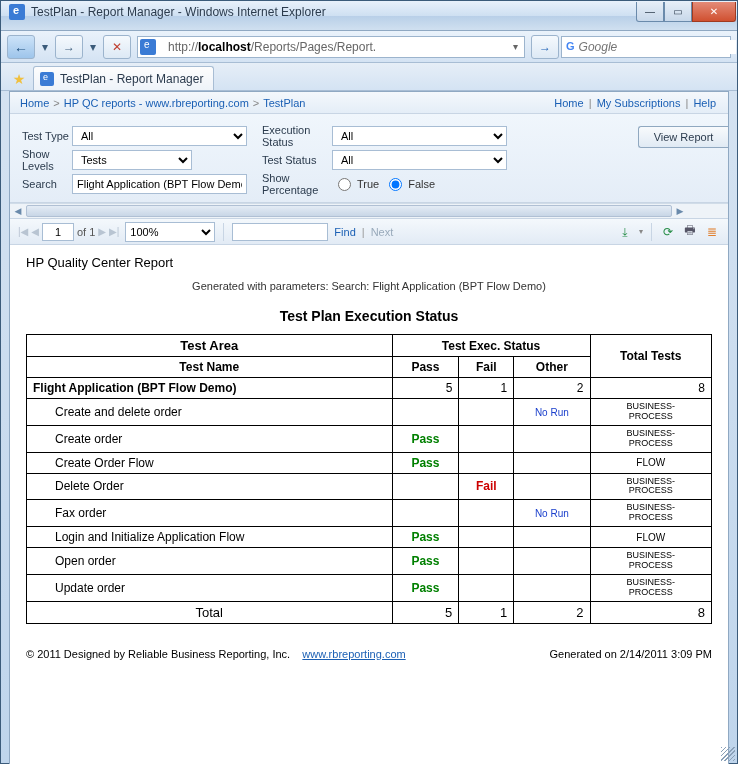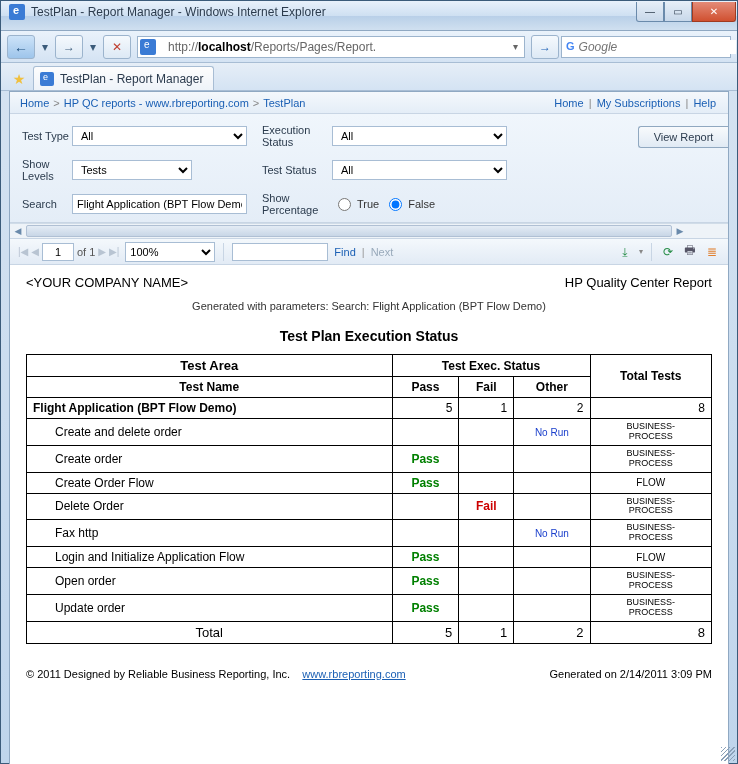--- a/index.html
+++ b/index.html
@@ -46,21 +46,21 @@
 
 
 .crumbs { height: 22px; background: linear-gradient(#f4f8fc,#e4edf7); border-bottom: 1px solid #c8d5e4; display: flex; align-items: center; padding: 0 10px; font-size: 11px; }
 .crumbs a { color: #1a5fb4; text-decoration: none; }
 .crumbs .sep { color: #888; margin: 0 4px; }
 .crumbs .right { margin-left: auto; }
 .crumbs .right a { margin: 0 2px; }
 .crumbs .right .div { color: #888; }
 
 
-.params { background: linear-gradient(#f0f6fc,#e4edf7); padding: 10px 12px 6px 12px; border-bottom: 1px solid #c8d5e4; position: relative; display: grid; grid-template-columns: 50px 190px 70px 190px 110px; row-gap: 10px; align-items: center; }
+.params { background: linear-gradient(#f0f6fc,#e4edf7); padding: 10px 12px 6px 12px; border-bottom: 1px solid #c8d5e4; position: relative; display: grid; grid-template-columns: 50px 190px 70px 190px 110px; align-items: center; }
 .params label { color: #2b3b4d; font-size: 11px; }
 .params select, .params input[type=text] { border: 1px solid #a8bdd4; background: #fff; font-size: 11px; height: 20px; padding: 0 4px; }
 .params select.wide { width: 175px; }
 .params input.wide { width: 175px; }
 .viewbtn { position: absolute; right: 0; top: 12px; height: 22px; width: 90px; background: linear-gradient(#f8fafc,#e0eaf4); border: 1px solid #90a8c0; border-right: none; border-radius: 3px 0 0 3px; font-size: 11px; color: #2b3b4d; cursor: pointer; }
 .radiogrp { display: flex; align-items: center; gap: 4px; font-size: 11px; color: #333; }
 .radiogrp input { margin: 0 2px 0 6px; }
 
 
 .hscroll { height: 16px; background: #eef3f8; border-top: 1px solid #d0dce8; border-bottom: 1px solid #c8d5e4; position: relative; }
@@ -220,21 +220,20 @@
       <span class="tico export">⤓</span>
         <span style="color:#888;font-size:8px">▾</span>
       <div class="vsep"></div>
       <span class="tico refresh">⟳</span>
       <span class="tico print">🖶</span>
       <span class="tico feed">≣</span>
     </div>
 
     <div class="report">
       <div class="rhead">
-        <span>&lt;YOUR COMPANY NAME&gt;</span>
         <span>HP Quality Center Report</span>
       </div>
       <div class="rparams">Generated with parameters: Search: Flight Application (BPT Flow Demo)</div>
       <div class="rtitle">Test Plan Execution Status</div>
 
       <table class="rt">
         <tbody>
             <tr>
           <th rowspan="1" class="areahdr">Test Area</th>
           <th colspan="3">Test Exec. Status</th>
@@ -277,21 +276,21 @@
               <td class="ctr" style="font-size:10px">FLOW</td>
             </tr>
             <tr>
               <td class="indent">Delete Order</td>
               <td class="ctr"></td>
               <td class="ctr"><span class="fail">Fail</span></td>
               <td class="ctr"></td>
               <td class="bp">BUSINESS-<br>PROCESS</td>
             </tr>
             <tr>
-              <td class="indent">Fax http</td>
+              <td class="indent">Fax order</td>
               <td class="ctr"></td>
               <td class="ctr"></td>
               <td class="ctr"><span class="norun">No Run</span></td>
               <td class="bp">BUSINESS-<br>PROCESS</td>
             </tr>
             <tr>
               <td class="indent">Login and Initialize Application Flow</td>
               <td class="ctr"><span class="pass">Pass</span></td>
               <td class="ctr"></td>
               <td class="ctr"></td>

